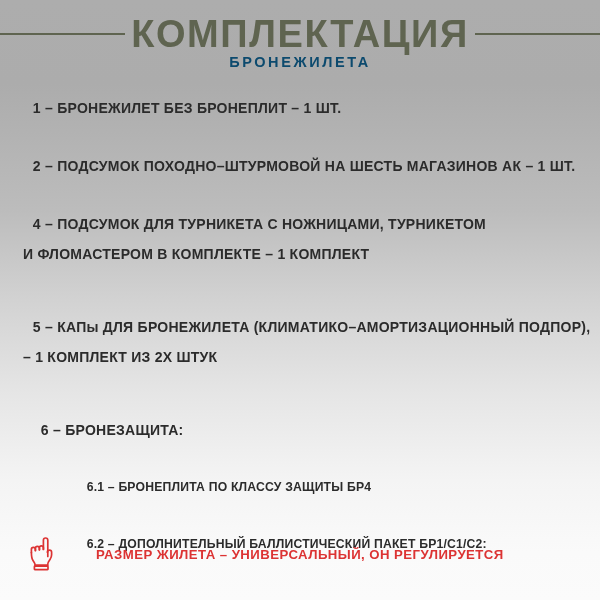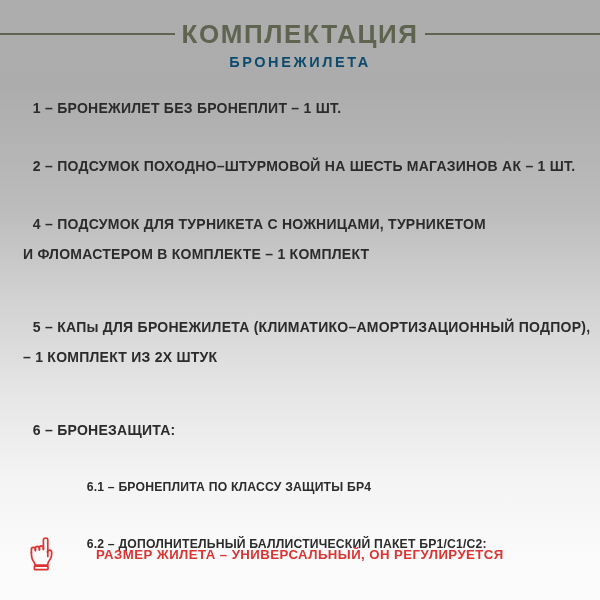--- a/index.html
+++ b/index.html
@@ -51,21 +51,21 @@
   .rule {
     height: 2px;
     background: #5f6450;
     flex: 1 1 auto;
     min-width: 10px;
   }
   .rule-left { margin-right: 0px; }
   .rule-right { margin-left: 0px; }
   .main-title {
     color: #5f6450;
-    font-size: 26px;
+    font-size: 38px;
     font-weight: bold;
     letter-spacing: 1.6px;
     line-height: 38px;
     white-space: nowrap;
     padding: 0 6px;
     flex: 0 0 auto;
   }
   .subtitle {
     position: absolute;
     left: 0;
@@ -93,21 +93,21 @@
     letter-spacing: 0.25px;
     line-height: 15px;
     padding-left: 8px;
     margin-bottom: 13px;
     white-space: pre;
   }
   .item .cont {
     display: block;
     padding-left: 15px;
   }
-  .item.tight { margin-bottom: 12px; }
+  .item.tight { margin-bottom: 12px; margin-left: 8px; }
 
   .subitems {
     margin-top: 2px;
   }
   .subitem {
     color: #2b2b2b;
     font-size: 12.2px;
     font-weight: bold;
     letter-spacing: 0.2px;
     line-height: 15px;

